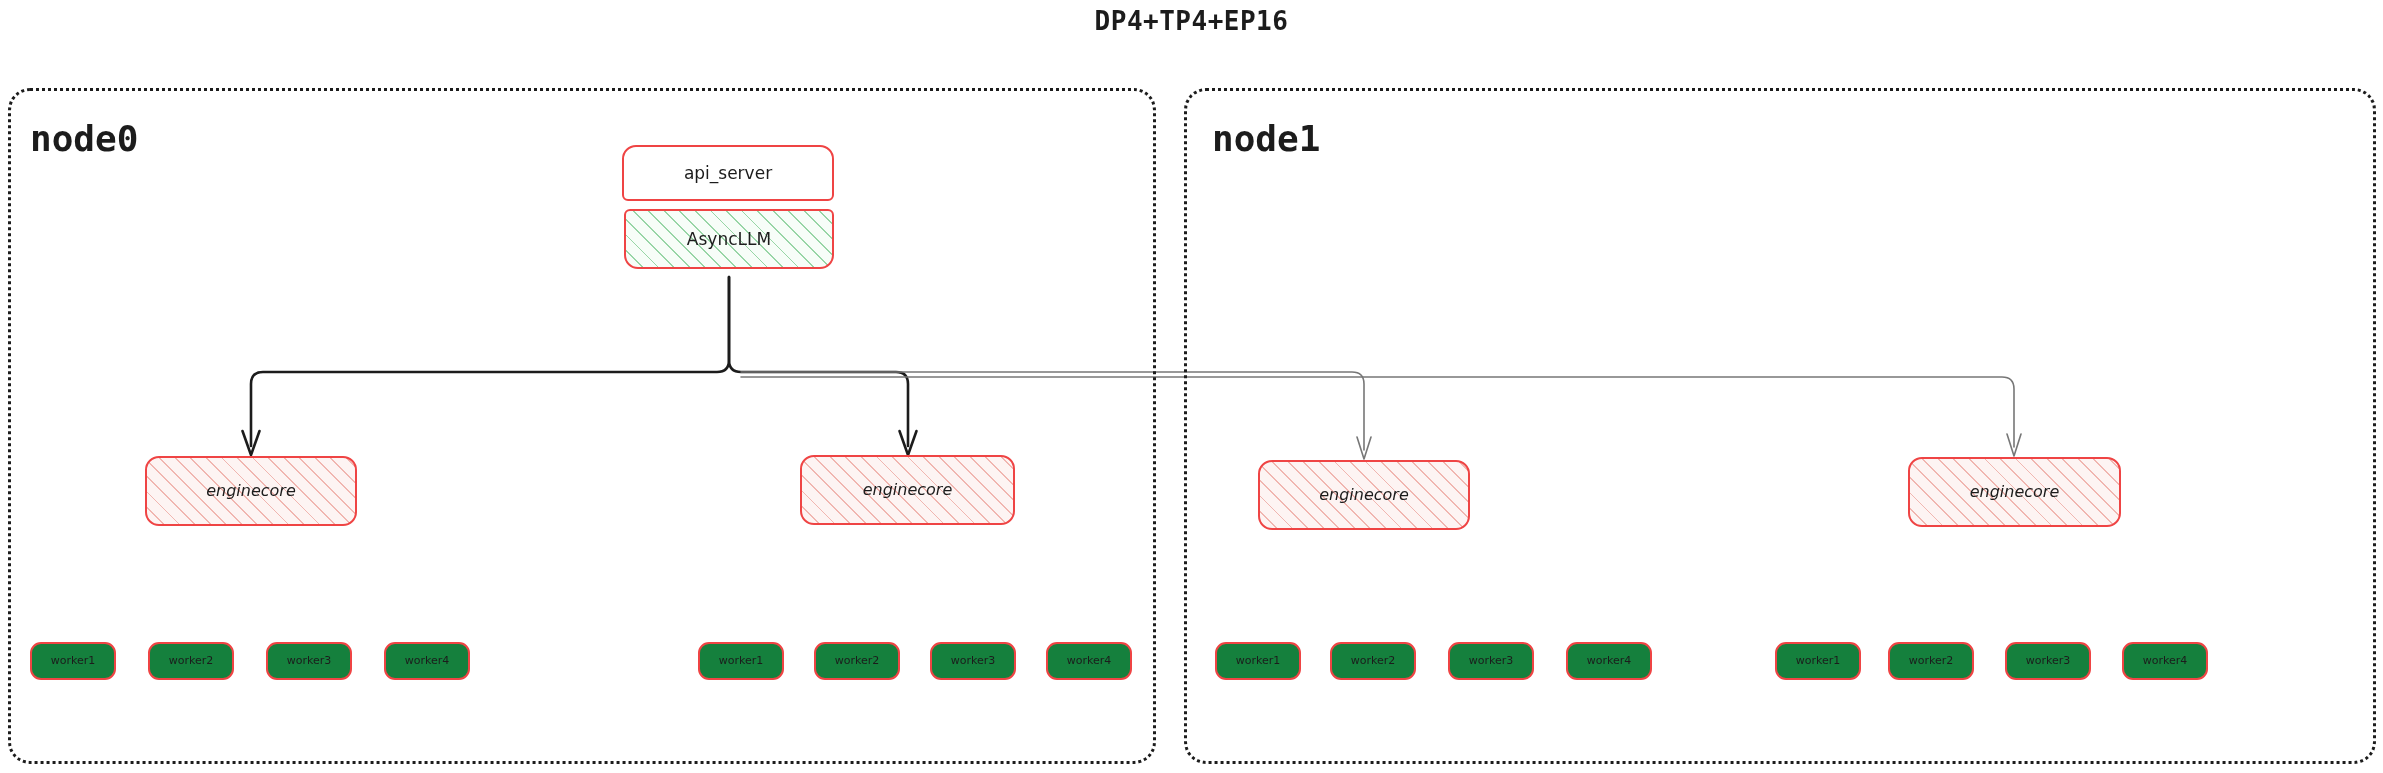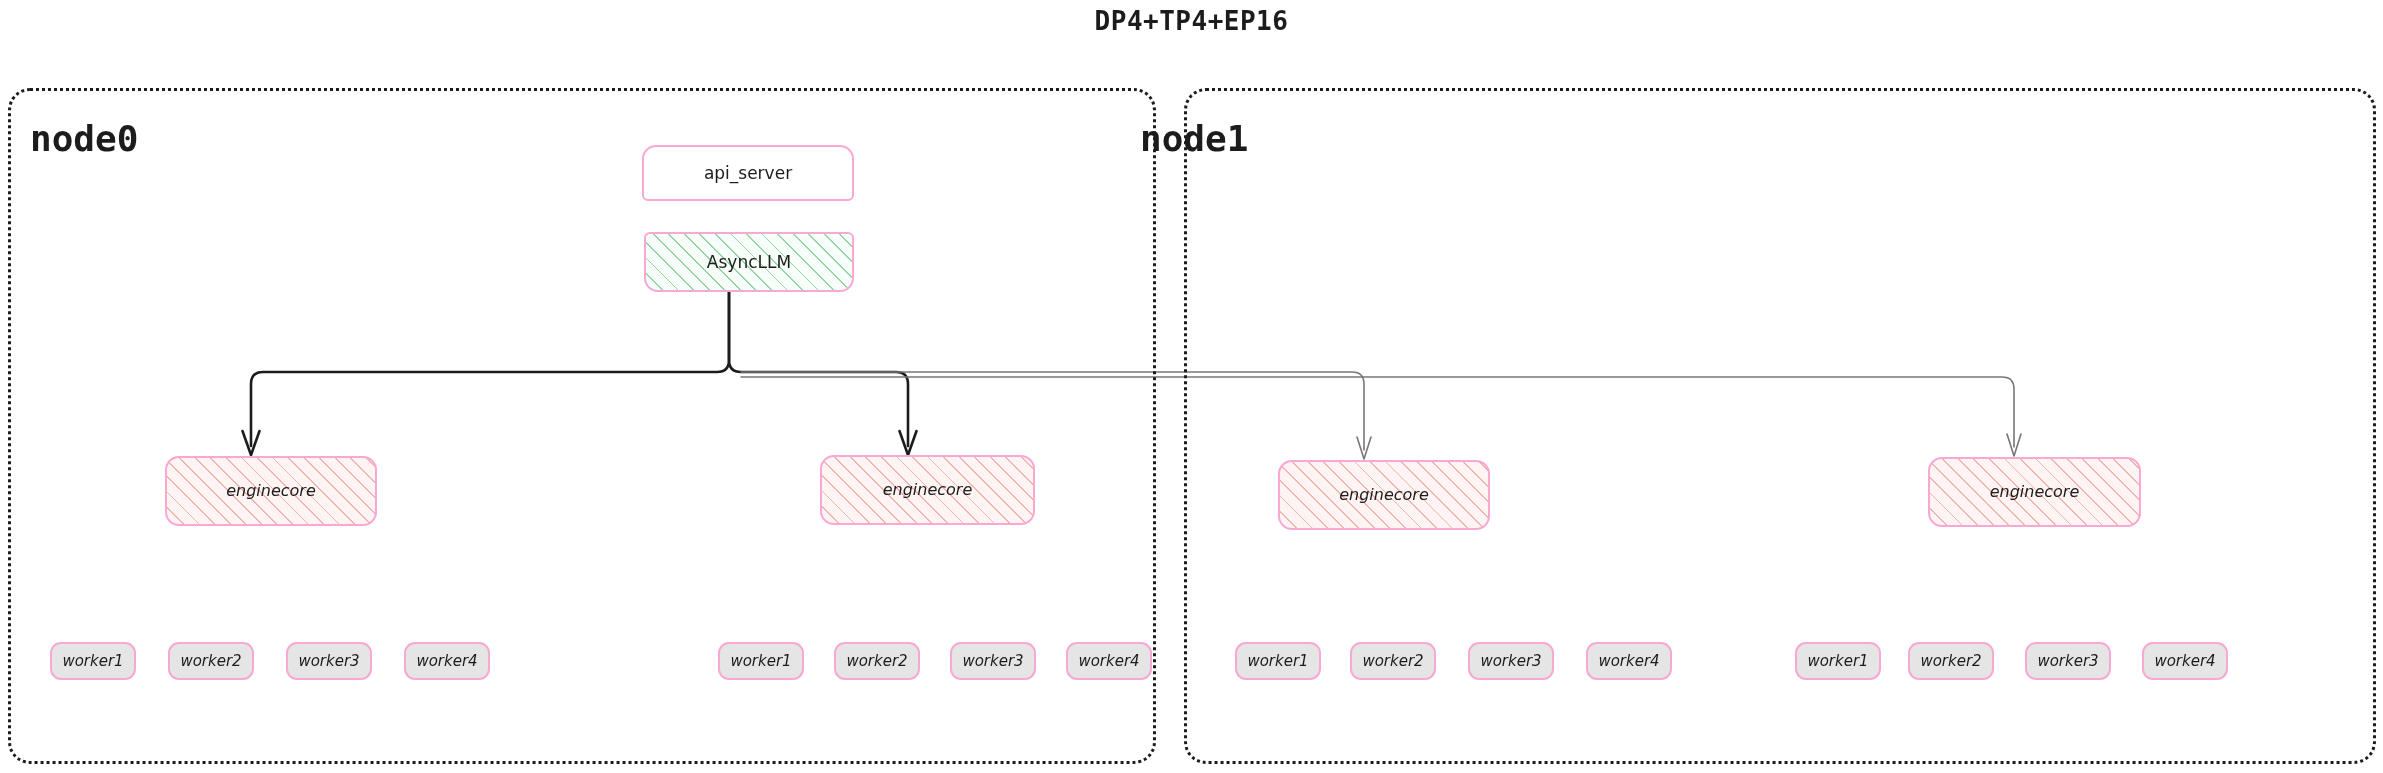--- a/index.html
+++ b/index.html
@@ -51,28 +51,27 @@
     white-space: nowrap;
   }
 
   
   .box {
     position: absolute;
     box-sizing: border-box;
     display: flex;
     align-items: center;
     justify-content: center;
-    border: 2px solid #f9a8d4;
+    border: 2px solid #ef4444;
     border-radius: 12px;
     font-family: "DejaVu Sans", sans-serif;
     color: #1c1c1c;
     background: #ffffff;
     text-align: center;
     line-height: 1.1;
-    margin-left: 20px;
   }
 
   .box-api-server {
     background: #ffffff;
     border-radius: 14px 14px 6px 6px;
     font-size: 17px;
   }
 
   .box-asyncllm {
     
@@ -95,25 +94,24 @@
         rgba(228, 120, 110, 0.50) 0px,
         rgba(228, 120, 110, 0.50) 1.3px,
         rgba(0, 0, 0, 0) 1.3px,
         rgba(0, 0, 0, 0) 11px);
     border-radius: 14px;
     font-size: 16px;
     font-style: italic;
   }
 
   .box-worker {
-    background: #e5e5e5;
+    background: #15803d;
     border-radius: 11px;
     border-width: 2px;
-    font-size: 15px;
-    font-style: italic;
+    font-size: 11px;
   }
 
   .box-label {
     position: relative;
     z-index: 2;
     pointer-events: none;
   }
 
   
   #edge-layer {
@@ -133,39 +131,39 @@
 
 <div id="canvas">
 
   <div class="diagram-title">DP4+TP4+EP16</div>
 
   <div class="clusters-layer">
     <div class="node-cluster" id="cluster-node0" style="left: 8px; top: 88px; width: 1148px; height: 676px; border-color: rgb(28, 28, 28);"></div>
     <div class="node-label" id="cluster-node0-label" style="left: 30px; top: 118px;">node0</div>
 
     <div class="node-cluster" id="cluster-node1" style="left: 1184px; top: 88px; width: 1192px; height: 676px; border-color: rgb(28, 28, 28);"></div>
-    <div class="node-label" id="cluster-node1-label" style="left: 1140px; top: 118px;">node1</div>
+    <div class="node-label" id="cluster-node1-label" style="left: 1212px; top: 118px;">node1</div>
   </div>
 
   <svg id="edge-layer" viewBox="0 0 2383 773" width="2383" height="773" xmlns="http://www.w3.org/2000/svg">
       <path d="M 729 277 L 729 360 Q 729 372 717 372 L 263 372 Q 251 372 251 384 L 251 446" fill="none" stroke="#1c1c1c" stroke-width="2.6" stroke-linecap="round" stroke-linejoin="round"></path>
       <path d="M 242.5 431 L 251 455 L 259.5 431" fill="none" stroke="#1c1c1c" stroke-width="2.6" stroke-linecap="round" stroke-linejoin="round"></path>
       <path d="M 729 277 L 729 360 Q 729 372 741 372 L 896 372 Q 908 372 908 384 L 908 446" fill="none" stroke="#1c1c1c" stroke-width="2.6" stroke-linecap="round" stroke-linejoin="round"></path>
       <path d="M 899.5 431 L 908 455 L 916.5 431" fill="none" stroke="#1c1c1c" stroke-width="2.6" stroke-linecap="round" stroke-linejoin="round"></path>
       <path d="M 741 372 L 1352 372 Q 1364 372 1364 384 L 1364 450" fill="none" stroke="#777777" stroke-width="1.6" stroke-linecap="round" stroke-linejoin="round"></path>
       <path d="M 1357 437 L 1364 459 L 1371 437" fill="none" stroke="#777777" stroke-width="1.6" stroke-linecap="round" stroke-linejoin="round"></path>
       <path d="M 741 377 L 2002 377 Q 2014 377 2014 389 L 2014 447" fill="none" stroke="#777777" stroke-width="1.6" stroke-linecap="round" stroke-linejoin="round"></path>
       <path d="M 2007 434 L 2014 456 L 2021 434" fill="none" stroke="#777777" stroke-width="1.6" stroke-linecap="round" stroke-linejoin="round"></path>
     </svg>
 
   <div class="boxes-layer" id="boxes-layer">
       <div class="box box-api-server" style="left: 622px; top: 145px; width: 212px; height: 56px;">
         <span class="box-label">api_server</span>
       </div>
-      <div class="box box-asyncllm" style="left: 624px; top: 232px; width: 210px; height: 60px;">
+      <div class="box box-asyncllm" style="left: 624px; top: 209px; width: 210px; height: 60px;">
         <span class="box-label">AsyncLLM</span>
       </div>
       <div class="box box-enginecore" style="left: 145px; top: 456px; width: 212px; height: 70px;">
         <span class="box-label">enginecore</span>
       </div>
       <div class="box box-enginecore" style="left: 800px; top: 455px; width: 215px; height: 70px;">
         <span class="box-label">enginecore</span>
       </div>
       <div class="box box-enginecore" style="left: 1258px; top: 460px; width: 212px; height: 70px;">
         <span class="box-label">enginecore</span>

